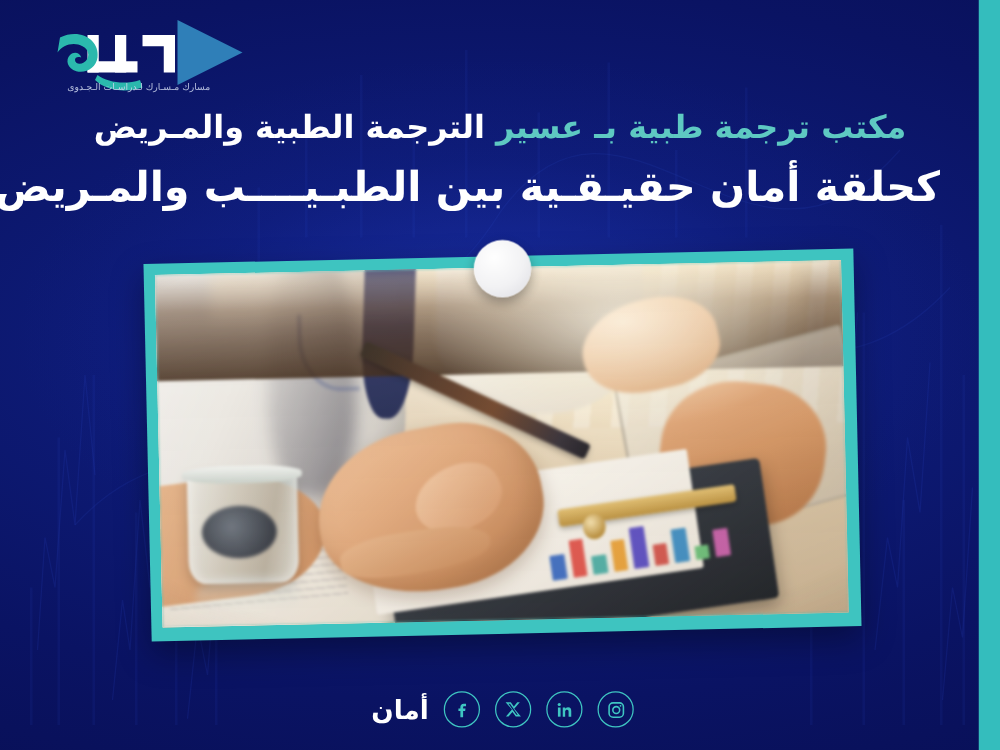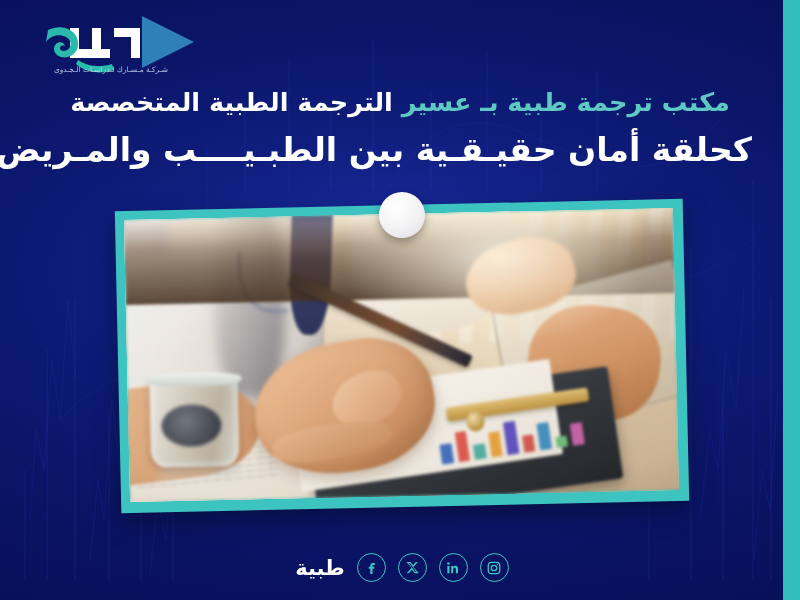--- a/index.html
+++ b/index.html
@@ -412,25 +412,25 @@
         <path d="M96 20 h26 v30 h-9 v-21 h-17 z"></path>
         <path d="M74 20 h9 v30 h-9 z"></path>
         <path d="M52 20 h9 v30 h-9 z"></path>
         <path d="M52 41 h40 v9 h-40 z"></path>
       </g>
       <g fill="#2bb8ad">
         <path d="M30 22 c16,-8 32,2 30,16 c-1,8 -9,13 -17,11 c-7,-2 -9,-9 -5,-13 c3,-3 8,-2 9,2 c-3,-1 -5,0 -5,2 c0,3 4,4 7,2 c5,-3 5,-10 -1,-13 c-7,-4 -16,-1 -20,5 z"></path>
         <path d="M60 52 c8,6 22,8 34,4 l2,6 c-14,5 -30,2 -38,-6 z"></path>
       </g>
     </svg>
-    <div class="logo-tagline">شـركـة مـسـارك لـدراسـات الـجـدوى</div>
+    <div class="logo-tagline">مسارك مـسـارك لـدراسـات الـجـدوى</div>
   </div>
 
   <div class="headline">
-    <div class="hl-line1"><span class="accent">مكتب ترجمة طبية بـ عسير</span><span> الترجمة الطبية المتخصصة</span></div>
+    <div class="hl-line1"><span class="accent">مكتب ترجمة طبية بـ عسير</span><span> الترجمة الطبية والمـريض</span></div>
     <div class="hl-line2">كحلقة أمان حقيـقـية بين الطبـيــــب والمـريض</div>
   </div>
 
   <div class="photo-card">
     <div class="photo">
       <div class="ph-layer ph-light"></div>
       <div class="ph-layer ph-blinds"></div>
       <div class="ph-layer ph-coat2"></div>
       <div class="ph-layer ph-coat"></div>
       <div class="ph-layer ph-coat-shadow"></div>
@@ -469,21 +469,21 @@
       <div class="ph-layer ph-desk-shine"></div>
       <div class="ph-layer ph-flare"></div>
       <div class="ph-layer ph-blur"></div>
       <div class="ph-layer ph-vignette"></div>
     </div>
   </div>
 
   <div class="circle-accent"></div>
 
   <div class="footer">
-    <span class="footer-brand">طبية</span>
+    <span class="footer-brand">أمان</span>
 
     <span class="social">
       <svg width="17" height="17" viewBox="0 0 24 24" fill="#3fc6c2">
         <path d="M14.6 8.4h2.1V5.6h-2.6c-2.4 0-3.8 1.4-3.8 3.8v1.6H8.1v2.9h2.2V21h3.1v-7.1h2.3l.4-2.9h-2.7V9.8c0-.9.3-1.4 1.2-1.4z"></path>
       </svg>
     </span>
 
     <span class="social">
       <svg width="15" height="15" viewBox="0 0 24 24" fill="#3fc6c2">
         <path d="M17.3 3h3.3l-7.2 8.3L22 21h-6.6l-4.3-5.6L6.1 21H2.8l7.7-8.8L2.3 3H9l3.9 5.2zm-1.2 16h1.8L8 4.9H6z"></path>

